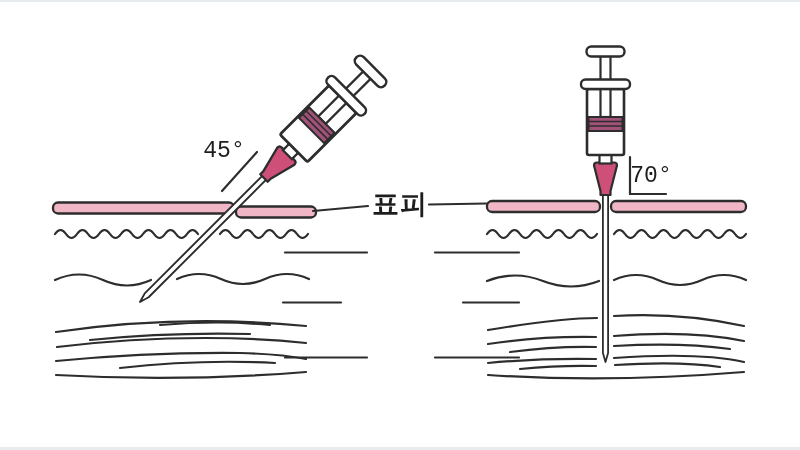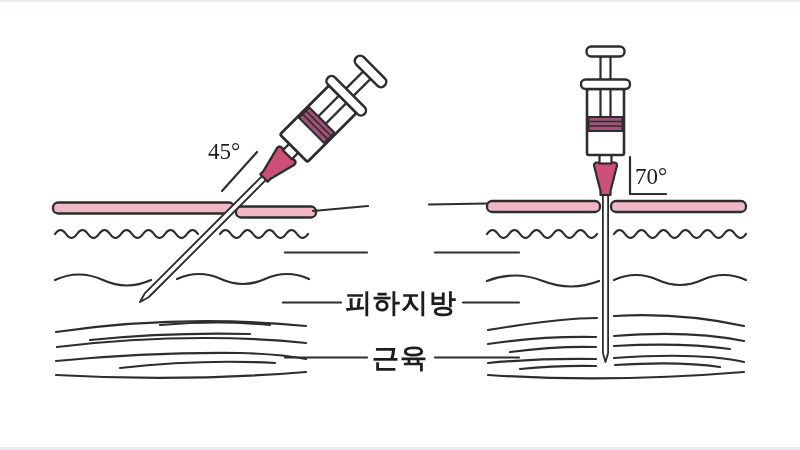--- a/index.html
+++ b/index.html
@@ -1,18 +1,18 @@
 <!DOCTYPE html>
 <html style="--background: #ffffff; --outline: #2d2d2d; --epidermis_fill: #f1b6c6; --hub_pink: #ce4f78; --stopper_mauve: #a25278; --syringe_body: #ffffff; --text: #1d1d1d; --edge_strip: #e9ecef;"><head>
 <meta charset="utf-8">
 <style>
   html,body{margin:0;padding:0;background:#fff;}
   .stage{
     position:relative;width:800px;height:450px;background:var(--background,#ffffff);
-    overflow:hidden;font-family:Liberation Serif, serif;
+    overflow:hidden;font-family:Liberation Mono, monospace;
   }
   .edge-strip{position:absolute;left:0;width:800px;}
   .edge-strip.top{top:0;height:2px;background:var(--edge_strip,#eef0f2);}
   .edge-strip.bottom{top:447px;height:3px;background:var(--edge_strip,#e9ebee);}
   svg{position:absolute;left:0;top:0;}
   
   .ln{fill:none;stroke:var(--outline,#2d2d2d);stroke-width:2.2;stroke-linecap:round;}
   .lnthin{fill:none;stroke:var(--outline,#2d2d2d);stroke-width:1.5;stroke-linecap:round;}
   .band{fill:var(--epidermis_fill,#f1b6c6);stroke:var(--outline,#2d2d2d);stroke-width:2.3;}
   .white{fill:var(--syringe_body,#ffffff);stroke:var(--outline,#2d2d2d);}
@@ -113,17 +113,16 @@
       <path class="ln" d="M630,157 L630,194 L666,194"></path>
     </g>
 
     <use href="#syringe" transform="translate(140,302) rotate(45) scale(1.05)"></use>
     <use href="#syringe" transform="translate(605.5,362)"></use>
   </svg>
 
   <span class="alabel" style="left:224px;top:151px">45°</span>
   <span class="alabel" style="left:651px;top:176px">70°</span>
 
-  <span class="klabel" style="left:401px;top:303px">피하지방</span>
-  <span class="klabel" style="left:400px;top:358px">근육</span>
+  <span class="klabel" style="left:400px;top:206px">표피</span>
 
   <div class="edge-strip bottom"></div>
 </div>
 
 </body></html>

